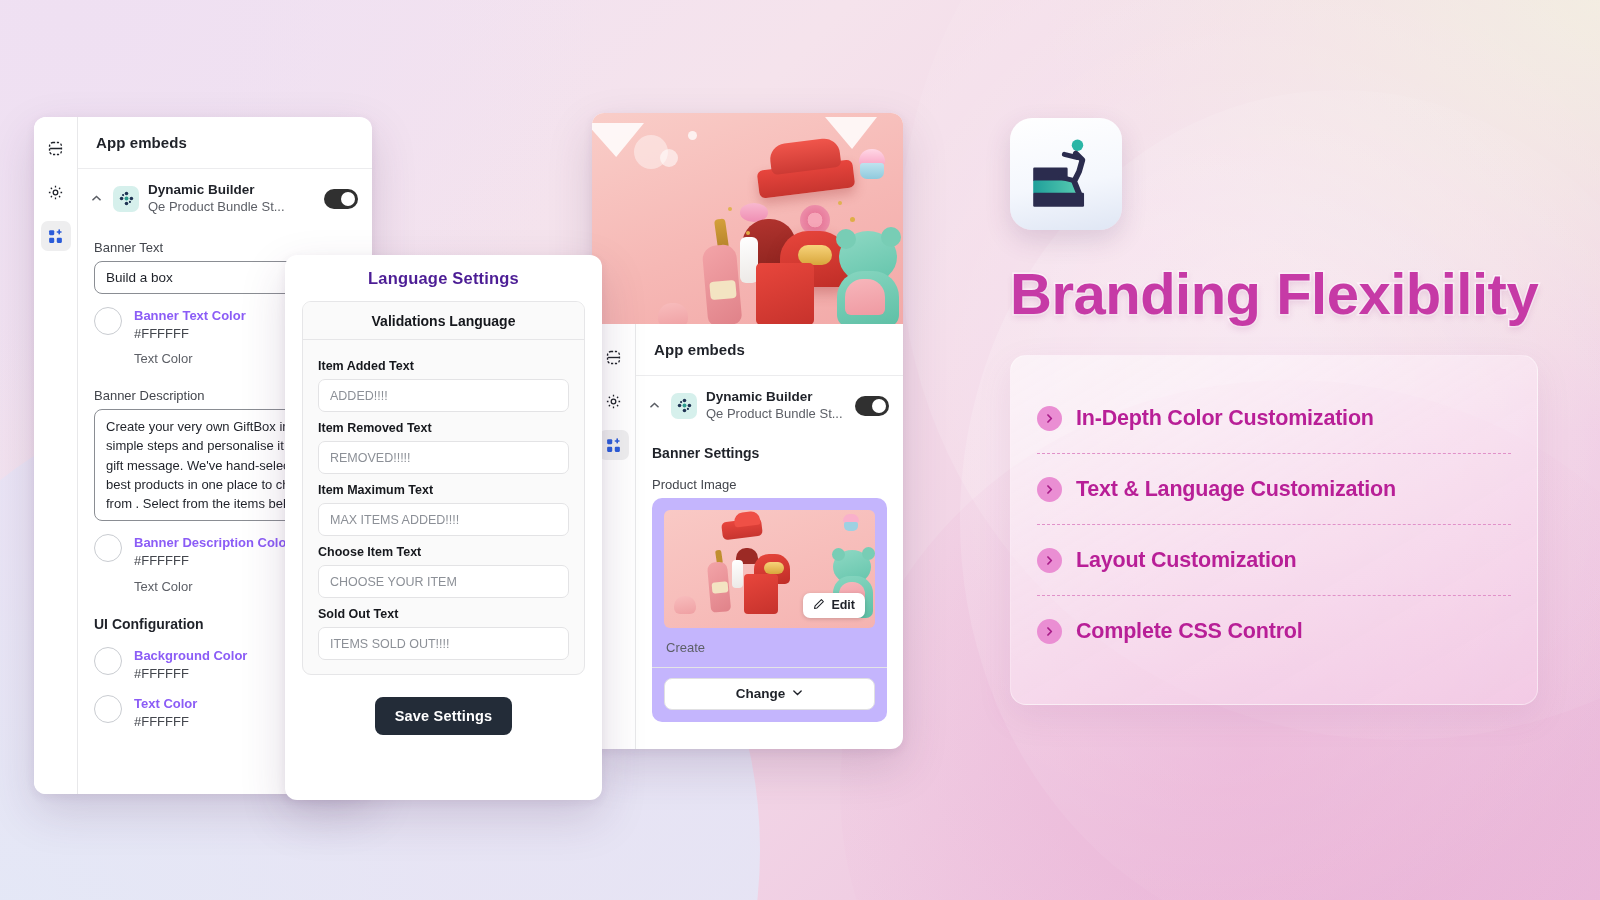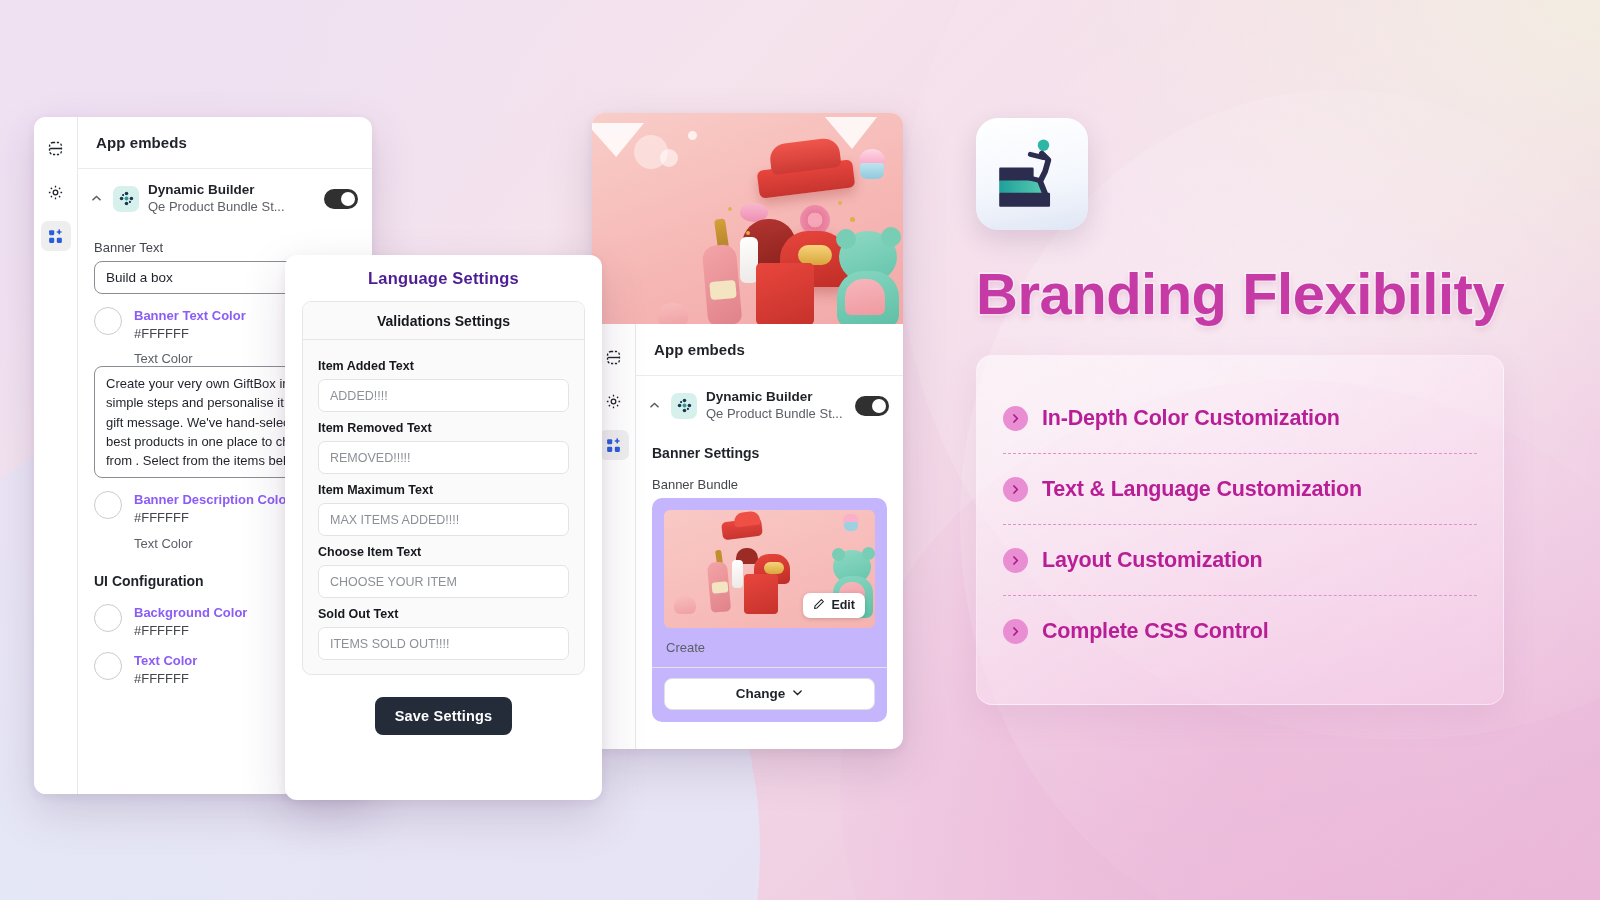--- a/index.html
+++ b/index.html
@@ -180,21 +180,21 @@
   .banner-caption { font-size: 13px; color: #5c5f66; padding: 0 14px 12px; }
   .change-wrap { border-top: 1px solid #e4e4e6; padding: 10px 12px 12px; }
   .change-btn {
     width: 100%; height: 32px; background: #fff; border: 1px solid #e0e0e2;
     border-radius: 8px; cursor: pointer; font-family: inherit;
     display: flex; align-items: center; justify-content: center; gap: 7px;
     font-size: 13.5px; font-weight: 700; color: #1f2229;
   }
 
   
-  #marketing { position: absolute; left: 976px; top: 118px; width: 560px; }
+  #marketing { position: absolute; left: 1010px; top: 118px; width: 560px; }
   .brand-logo {
     width: 112px; height: 112px; border-radius: 22px;
     background: linear-gradient(170deg, #ffffff 0%, #f4f7fd 58%, #dfe6f4 100%);
     box-shadow: 0 10px 26px rgba(90,50,100,.16);
     display: flex; align-items: center; justify-content: center;
   }
   .brand-title {
     margin-top: 30px;
     font-size: 58px; font-weight: 800; letter-spacing: -.5px;
     color: #c63aa6;
@@ -293,20 +293,21 @@
 
       <div class="color-row">
         <div class="swatch"></div>
         <div class="color-info">
           <div class="color-name">Banner Text Color</div>
           <div class="color-hex">#FFFFFF</div>
           <div class="color-sub">Text Color</div>
         </div>
       </div>
 
+      <div class="field-label" style="padding-top:22px;">Banner Description</div>
       <div class="txt-area">Create your very own GiftBox in just 4 simple steps and personalise it with your gift message. We've hand-selected the best products in one place to choose from . Select from the items below</div>
 
       <div class="color-row">
         <div class="swatch"></div>
         <div class="color-info">
           <div class="color-name">Banner Description Color</div>
           <div class="color-hex">#FFFFFF</div>
           <div class="color-sub">Text Color</div>
         </div>
       </div>
@@ -425,21 +426,21 @@
         </div>
         <div class="app-meta">
           <div class="app-title">Dynamic Builder</div>
           <div class="app-sub">Qe Product Bundle St...</div>
         </div>
         <div class="toggle"></div>
       </div>
 
       <div class="section-h" style="padding:10px 16px 0 16px;">Banner Settings</div>
 
-      <div class="field-label" style="padding-top:16px;">Banner Bundle</div>
+      <div class="field-label" style="padding-top:16px;">Product Image</div>
 
       <div class="banner-card">
         <div class="banner-preview">
           <div class="art" style="left:58px;top:10px;width:40px;height:18px;border-radius:5px;background:linear-gradient(180deg,#e8453d,#c7352f);transform:rotate(-7deg);"></div>
           <div class="art" style="left:70px;top:2px;width:26px;height:14px;border-radius:9px 9px 3px 3px;background:#ef5046;transform:rotate(-7deg);"></div>
           <div class="art" style="right:16px;top:4px;width:16px;height:9px;border-radius:8px 8px 3px 3px;background:#f9b0cb;"></div>
           <div class="art" style="right:17px;top:12px;width:14px;height:9px;border-radius:2px 2px 5px 5px;background:#9dd1e2;"></div>
           <div class="art" style="left:72px;top:38px;width:22px;height:16px;border-radius:10px 10px 4px 4px;background:#9c2a25;"></div>
           <div class="art" style="left:90px;top:44px;width:36px;height:30px;border-radius:15px 15px 5px 5px;background:linear-gradient(165deg,#e8463c,#bf2d27);"></div>
           <div class="art" style="left:100px;top:52px;width:20px;height:12px;border-radius:6px;background:linear-gradient(180deg,#f7d37a,#d8a63c);"></div>
@@ -477,21 +478,21 @@
         </div>
       </div>
     </div>
   </div>
 </div>
 
 <div class="card" id="panel-language">
   <div class="lang-head">Language Settings</div>
 
   <div class="lang-box">
-    <div class="lang-sub">Validations Settings</div>
+    <div class="lang-sub">Validations Language</div>
 
     <div class="lang-fields">
       <div class="lf-label">Item Added Text</div>
       <input class="lf-input" type="text" placeholder="ADDED!!!!" style="">
 
       <div class="lf-label">Item Removed Text</div>
       <input class="lf-input" type="text" placeholder="REMOVED!!!!!" style="">
 
       <div class="lf-label">Item Maximum Text</div>
       <input class="lf-input" type="text" placeholder="MAX ITEMS ADDED!!!!" style="">

